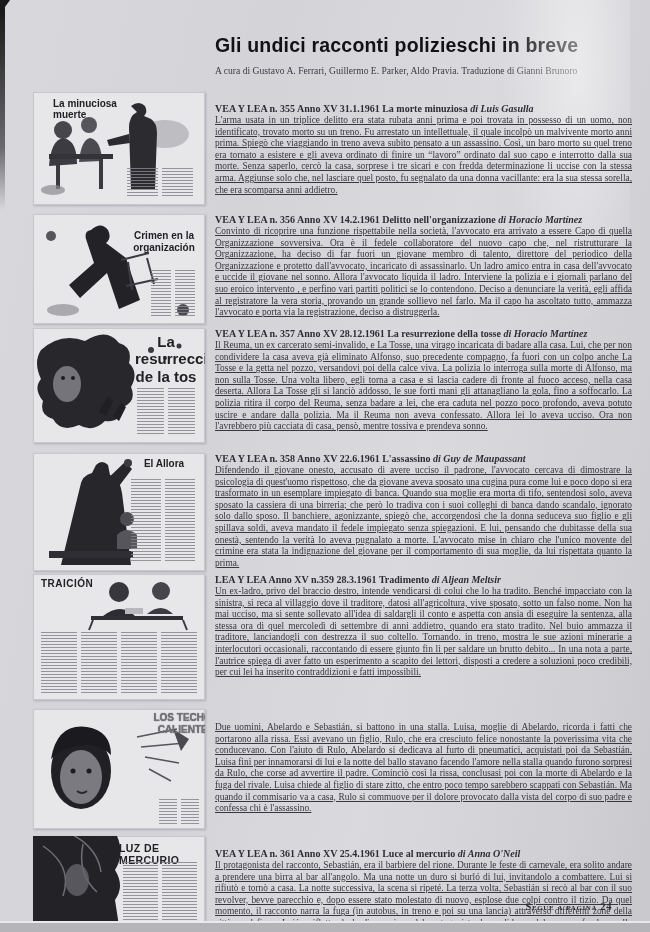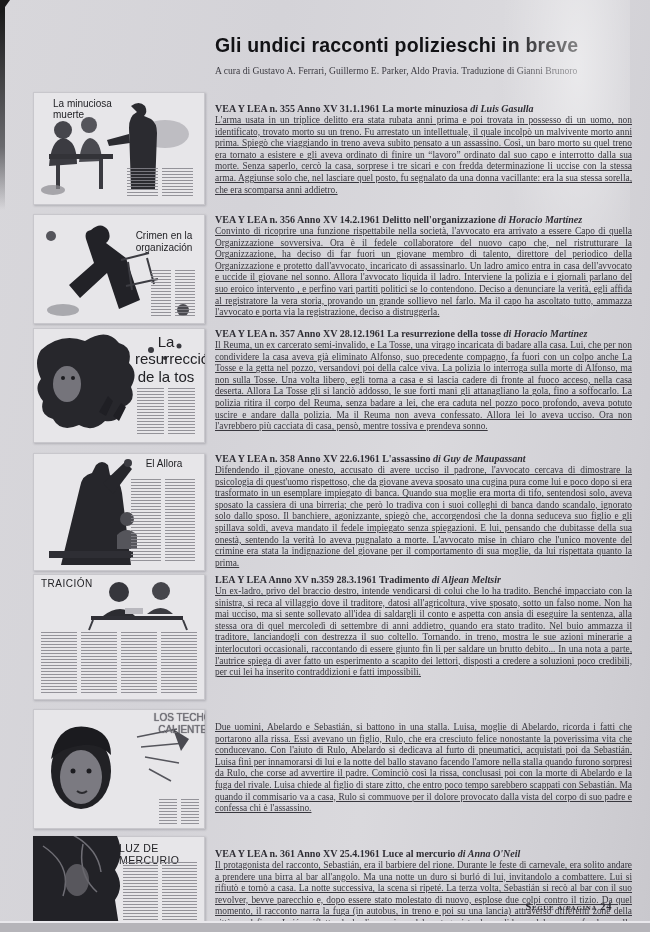--- a/index.html
+++ b/index.html
@@ -24,21 +24,21 @@
   .e1{min-height:122px}.e2{min-height:114px}.e3{min-height:125px}
   .e4{min-height:121px}.e5{min-height:132px}.e6{min-height:128px}.e7{min-height:105px}
 
   .thumb{position:relative;flex:0 0 172px;background:#e7e6e9;
     box-shadow:inset 0 0 0 1px #c8c7cc, 1px 1px 2px rgba(60,60,70,.25);overflow:hidden;}
   .t1{height:113px}.t2{height:110px}.t3{height:115px}.t4{height:118px}
   .t5{height:126px}.t6{height:120px}.t7{height:90px}
   .e6 .thumb{margin-top:3px}.e7 .thumb{margin-top:2px}
 
   .art{position:absolute;left:0;top:0;width:100%;height:100%;}
-  .thumb-title{position:absolute;font-family:"Liberation Sans",sans-serif;font-weight:400;
+  .thumb-title{position:absolute;font-family:"Liberation Sans",sans-serif;font-weight:700;
     color:#222226;text-transform:none;}
   .t1 .thumb-title{left:20px;top:6px;width:84px;font-size:10px;line-height:1.1;}
   .t2 .thumb-title{left:96px;top:16px;width:70px;font-size:10px;line-height:1.15;text-align:center;}
   .t3 .thumb-title{left:102px;top:5px;width:62px;font-size:15px;line-height:1.15;text-align:center;}
   .t4 .thumb-title{left:98px;top:5px;width:66px;font-size:10px;text-align:center;}
   .t5 .thumb-title{left:8px;top:4px;width:72px;font-size:10px;letter-spacing:.5px;}
   .t6 .thumb-title{left:90px;top:3px;width:76px;font-size:10px;line-height:1.15;text-align:center;
     color:#75747b;text-shadow:0 0 1px #3a3a40;margin-left:25px;}
   .t7 .thumb-title{left:86px;top:6px;width:80px;font-size:10.5px;letter-spacing:.4px;}
 

